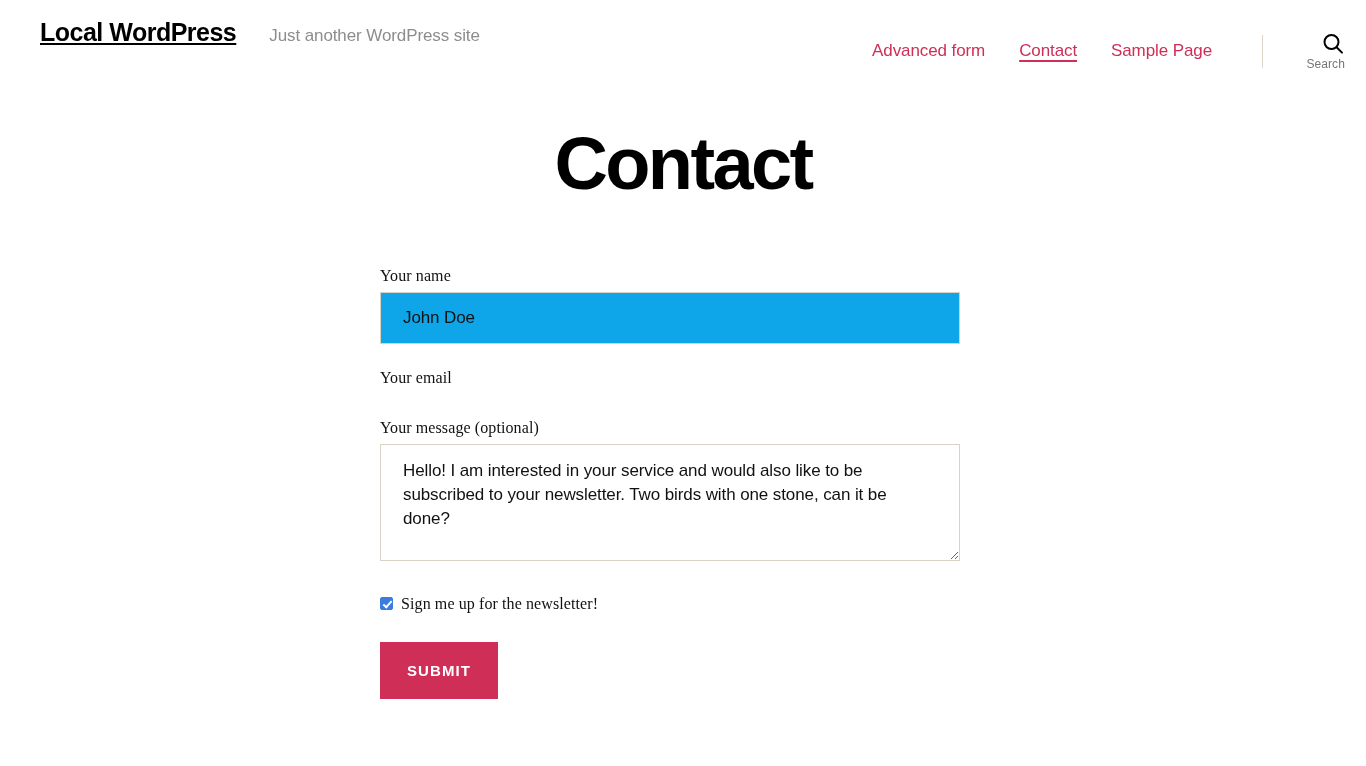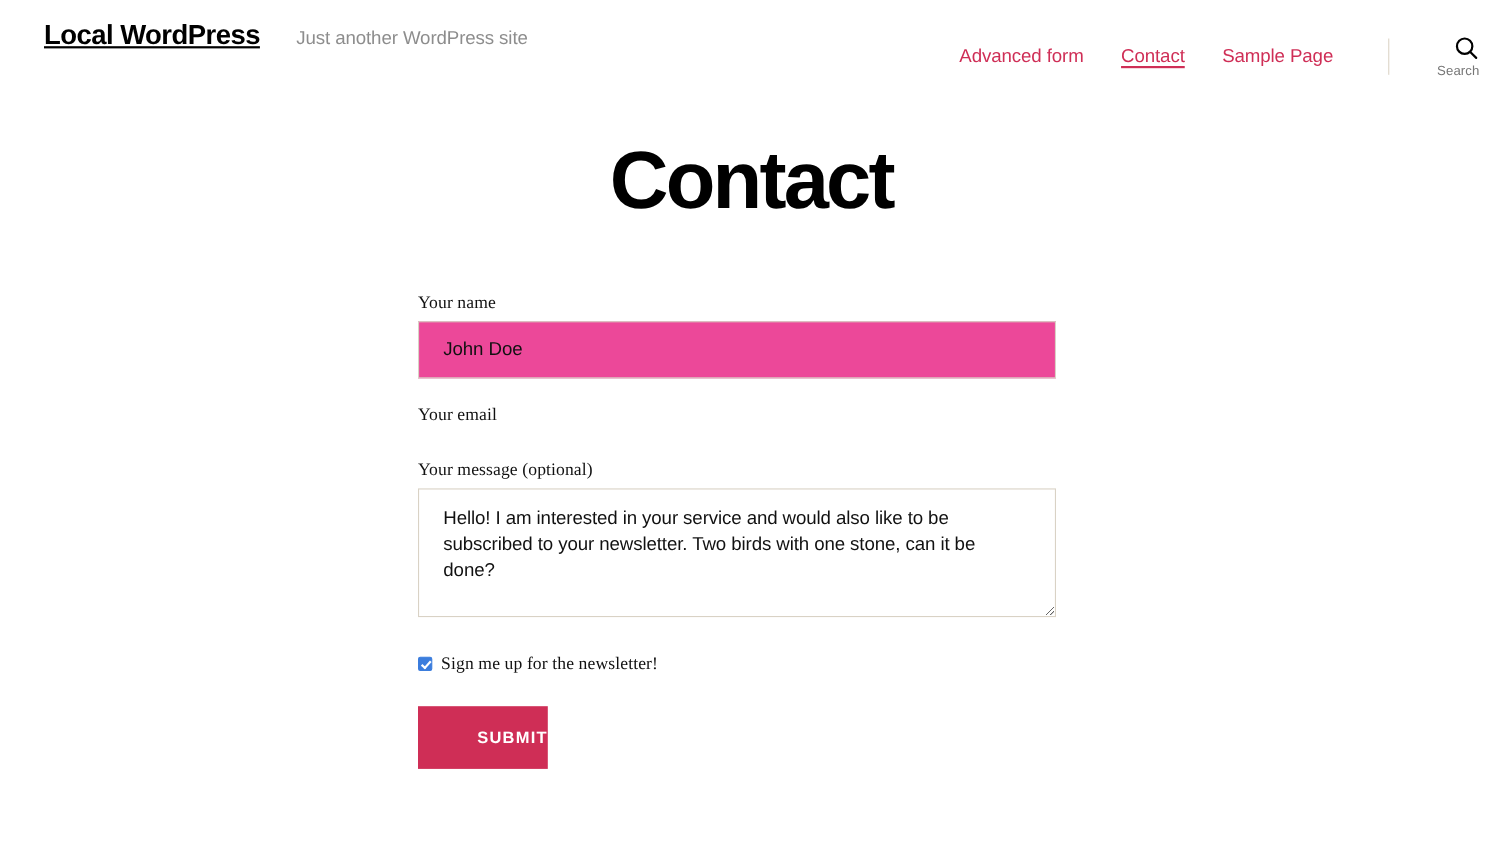--- a/index.html
+++ b/index.html
@@ -150,21 +150,21 @@
     margin-bottom: 6px;
     letter-spacing: 0.1px;
   }
   .text-input {
     display: block;
     width: 580px;
     height: 52px;
     padding: 0 22px;
     border: 1px solid #d9d2c5;
     border-radius: 0;
-    background: #ec4899;
+    background: #0ea5e9;
     font-family: "Liberation Sans", sans-serif;
     font-size: 17px;
     color: #111111;
     outline: none;
     letter-spacing: -0.1px;
   }
   .text-input::placeholder { color: #9b9b9b; }
 
   .spacer-a { height: 24px; }
   .spacer-b { height: 24px; }
@@ -235,21 +235,20 @@
     border: 0;
     border-radius: 0;
     color: #ffffff;
     font-family: "Liberation Sans", sans-serif;
     font-size: 15px;
     font-weight: 700;
     letter-spacing: 1.1px;
     text-transform: uppercase;
     cursor: pointer;
     padding: 0;
-    text-align: right;
   }
 </style>
 </head>
 <body>
 
 <header class="site-header">
 
   <div class="branding">
     <a class="site-title" href="#">Local WordPress</a>
     <span class="site-tagline">Just another WordPress site</span>

